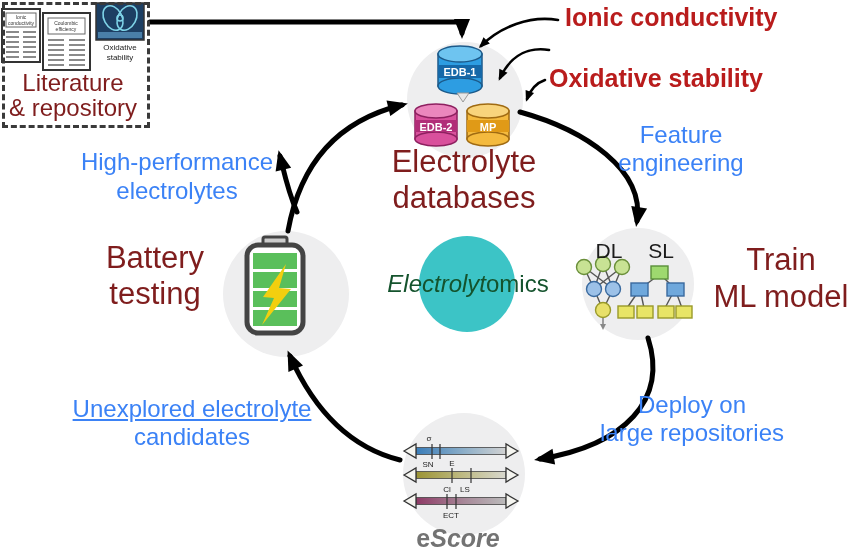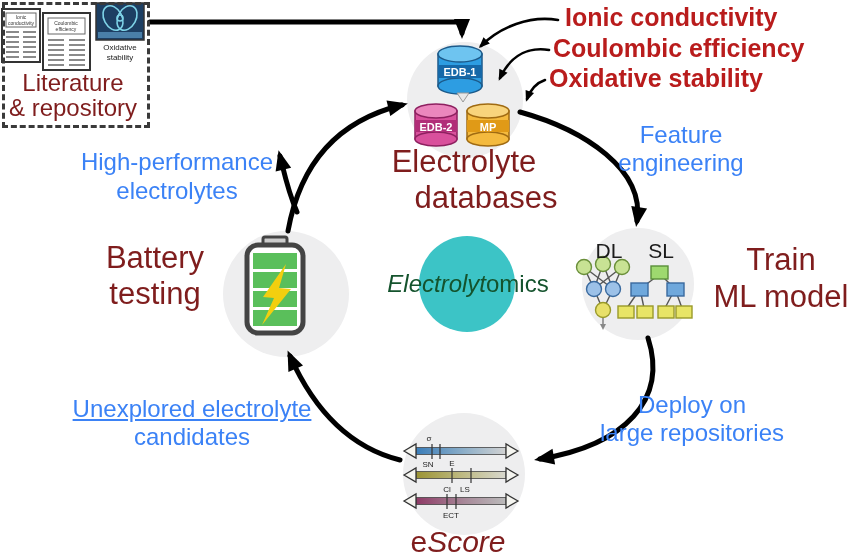--- a/index.html
+++ b/index.html
@@ -9,21 +9,21 @@
   .lbl{position:absolute;white-space:nowrap;line-height:1.1;color:#7f1d1d;}
   .ctr{transform:translateX(-50%);text-align:center;}
   .node-lbl{font-size:31px;}
   .edge-lbl{font-size:24px;color:#3b82f6;}
   .prop-lbl{font-size:25px;font-weight:bold;color:#b91c1c;}
   .lit-lbl{font-size:24px;}
   .dashed-box{position:absolute;left:2px;top:2px;width:142px;height:120px;
               border:3px dashed #3a3a3a;}
   .tomics{font-size:24px;color:#14532d;}
   .tomics .it{font-style:italic;}
-  .escore-lbl{font-size:30px;color:#7f1d1d;}
+  .escore-lbl{font-size:25px;color:#737373;font-weight:bold;}
   .escore-lbl .it{font-style:italic;}
   svg text{font-family:"Liberation Sans", sans-serif;}
   .dlsl{font-size:21px;fill:#1b1b1b;}
   .dbtxt{font-size:11px;font-weight:bold;fill:#ffffff;}
   .tick-lbl{font-size:8px;fill:#222;}
   .paper-title{font-size:5px;fill:#333;}
   .cap3{font-size:8px;fill:#222;}
 </style>
 </head>
 <body>
@@ -235,25 +235,24 @@
       </g>
     </g>
   </svg>
 
   <div class="dashed-box"></div>
 
   <div class="lbl lit-lbl ctr" style="left:73px;top:70px;">Literature</div>
   <div class="lbl lit-lbl ctr" style="left:73px;top:95px;">&amp; repository</div>
 
   <div class="lbl prop-lbl" style="left:565px;top:4px;">Ionic conductivity</div>
-  <div class="lbl prop-lbl" style="left:553px;top:35px;">Coulombic efficiency</div>
   <div class="lbl prop-lbl" style="left:549px;top:65px;">Oxidative stability</div>
 
   <div class="lbl node-lbl ctr" style="left:464px;top:145px;">Electrolyte</div>
-  <div class="lbl node-lbl ctr" style="left:486px;top:181px;text-align:right;">databases</div>
+  <div class="lbl node-lbl ctr" style="left:464px;top:181px;text-align:right;">databases</div>
 
   <div class="lbl edge-lbl ctr" style="left:681px;top:122px;">Feature</div>
   <div class="lbl edge-lbl ctr" style="left:681px;top:150px;">engineering</div>
 
   <div class="lbl edge-lbl ctr" style="left:177px;top:149px;">High-performance</div>
   <div class="lbl edge-lbl ctr" style="left:177px;top:178px;">electrolytes</div>
 
   <div class="lbl node-lbl ctr" style="left:155px;top:241px;">Battery</div>
   <div class="lbl node-lbl ctr" style="left:155px;top:277px;">testing</div>
 

